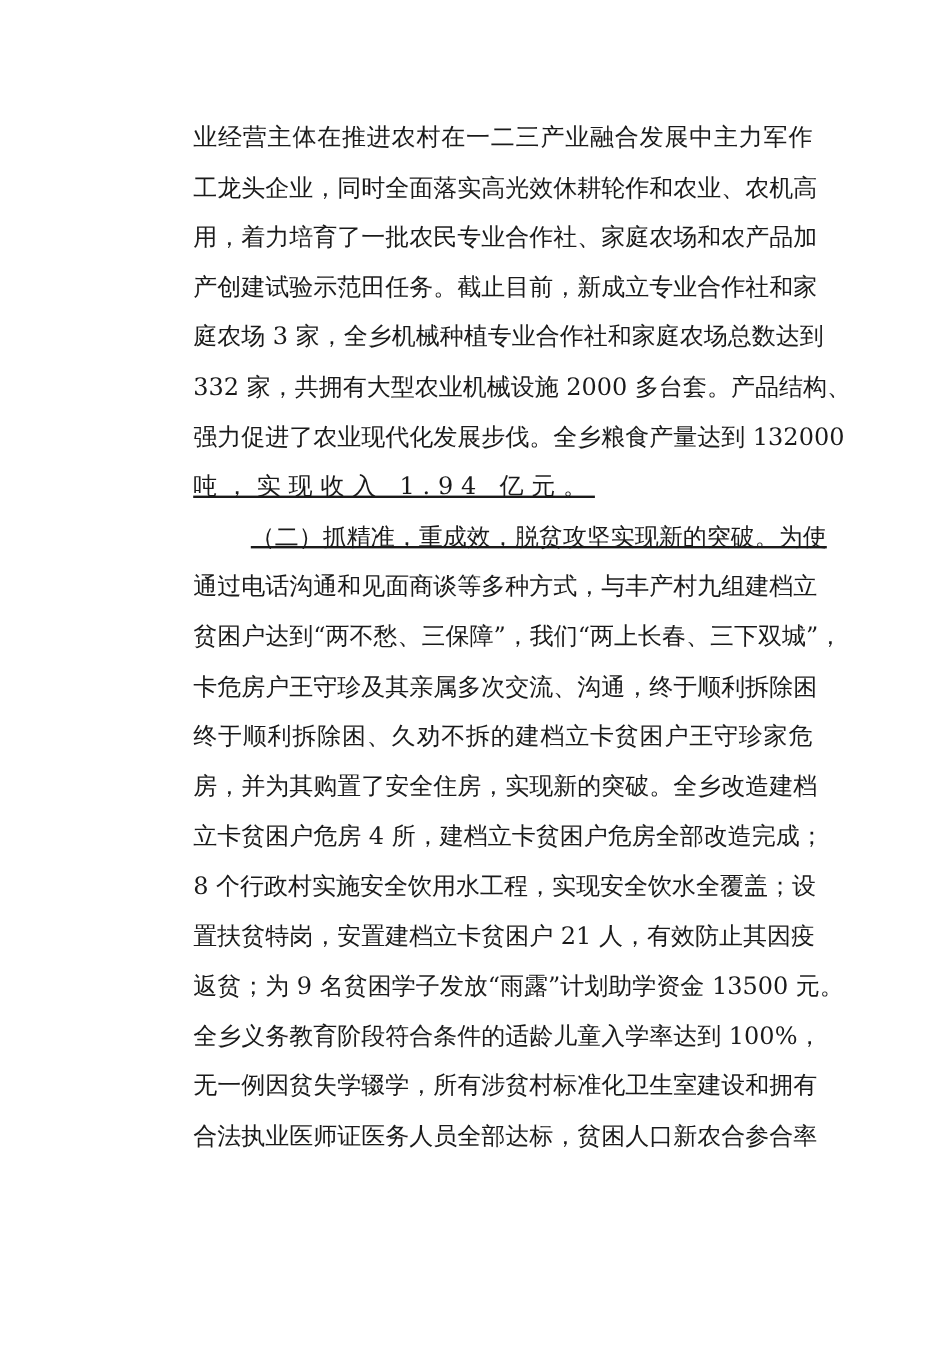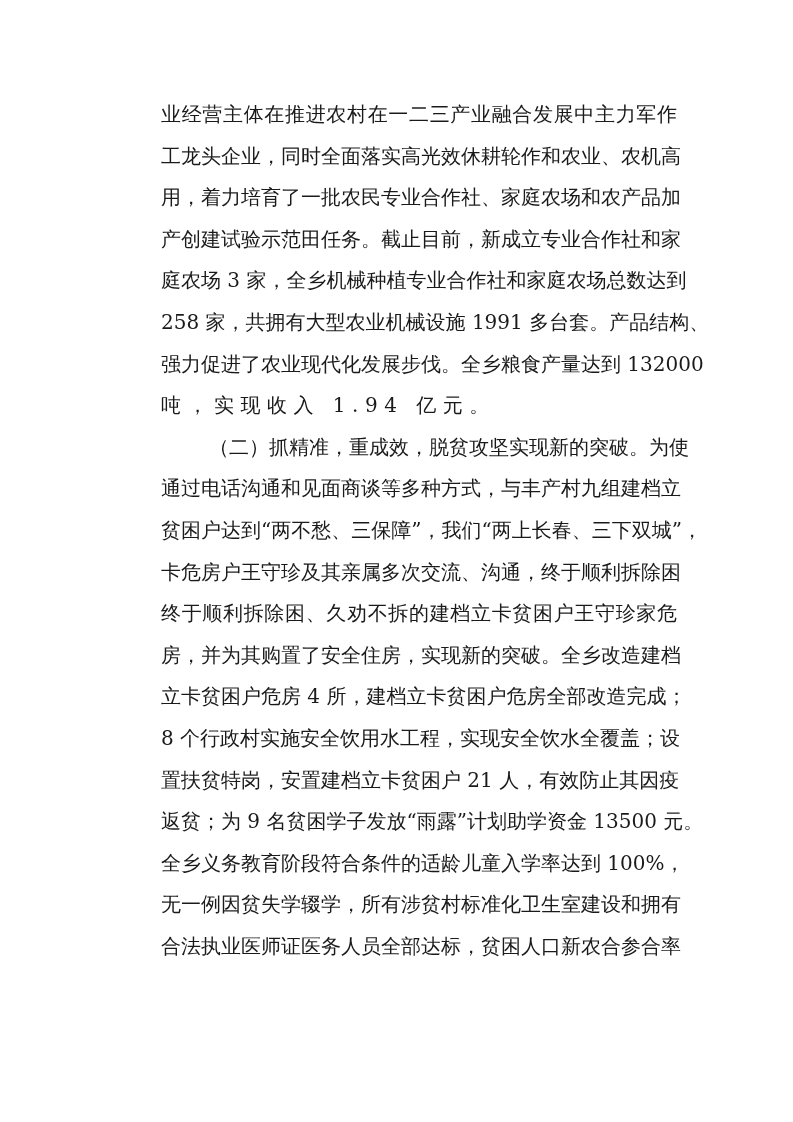--- a/index.html
+++ b/index.html
@@ -38,39 +38,41 @@
       overflow: visible;
       margin-left: 40px;
     }
     .line.justify {
       text-align: justify;
       text-align-last: justify;
       letter-spacing: 0;
     }
     .line.indent {
       padding-left: 48px;
+      text-decoration: underline;
     }
     .line.last {
       text-align: center;
       text-align-last: left;
       letter-spacing: 6.5px;
+      text-decoration: underline;
     }
   </style>
 </head>
 <body>
 
 <div class="page">
   <div class="text-block">
 
     <div class="line justify">业经营主体在推进农村在一二三产业融合发展中主力军作</div>
     <div class="line justify">工龙头企业，同时全面落实高光效休耕轮作和农业、农机高</div>
     <div class="line justify">用，着力培育了一批农民专业合作社、家庭农场和农产品加</div>
     <div class="line justify">产创建试验示范田任务。截止目前，新成立专业合作社和家</div>
     <div class="line justify">庭农场 3 家，全乡机械种植专业合作社和家庭农场总数达到</div>
-    <div class="line justify">258 家，共拥有大型农业机械设施 1991 多台套。产品结构、</div>
+    <div class="line justify">332 家，共拥有大型农业机械设施 2000 多台套。产品结构、</div>
     <div class="line justify">强力促进了农业现代化发展步伐。全乡粮食产量达到 132000</div>
     <div class="line last">吨，实现收入 1.94 亿元。</div>
 
     <div class="line justify indent">（二）抓精准，重成效，脱贫攻坚实现新的突破。为使</div>
     <div class="line justify">通过电话沟通和见面商谈等多种方式，与丰产村九组建档立</div>
     <div class="line justify">贫困户达到“两不愁、三保障”，我们“两上长春、三下双城”，</div>
     <div class="line justify">卡危房户王守珍及其亲属多次交流、沟通，终于顺利拆除困</div>
     <div class="line justify">终于顺利拆除困、久劝不拆的建档立卡贫困户王守珍家危</div>
     <div class="line justify">房，并为其购置了安全住房，实现新的突破。全乡改造建档</div>
     <div class="line justify">立卡贫困户危房 4 所，建档立卡贫困户危房全部改造完成；</div>

